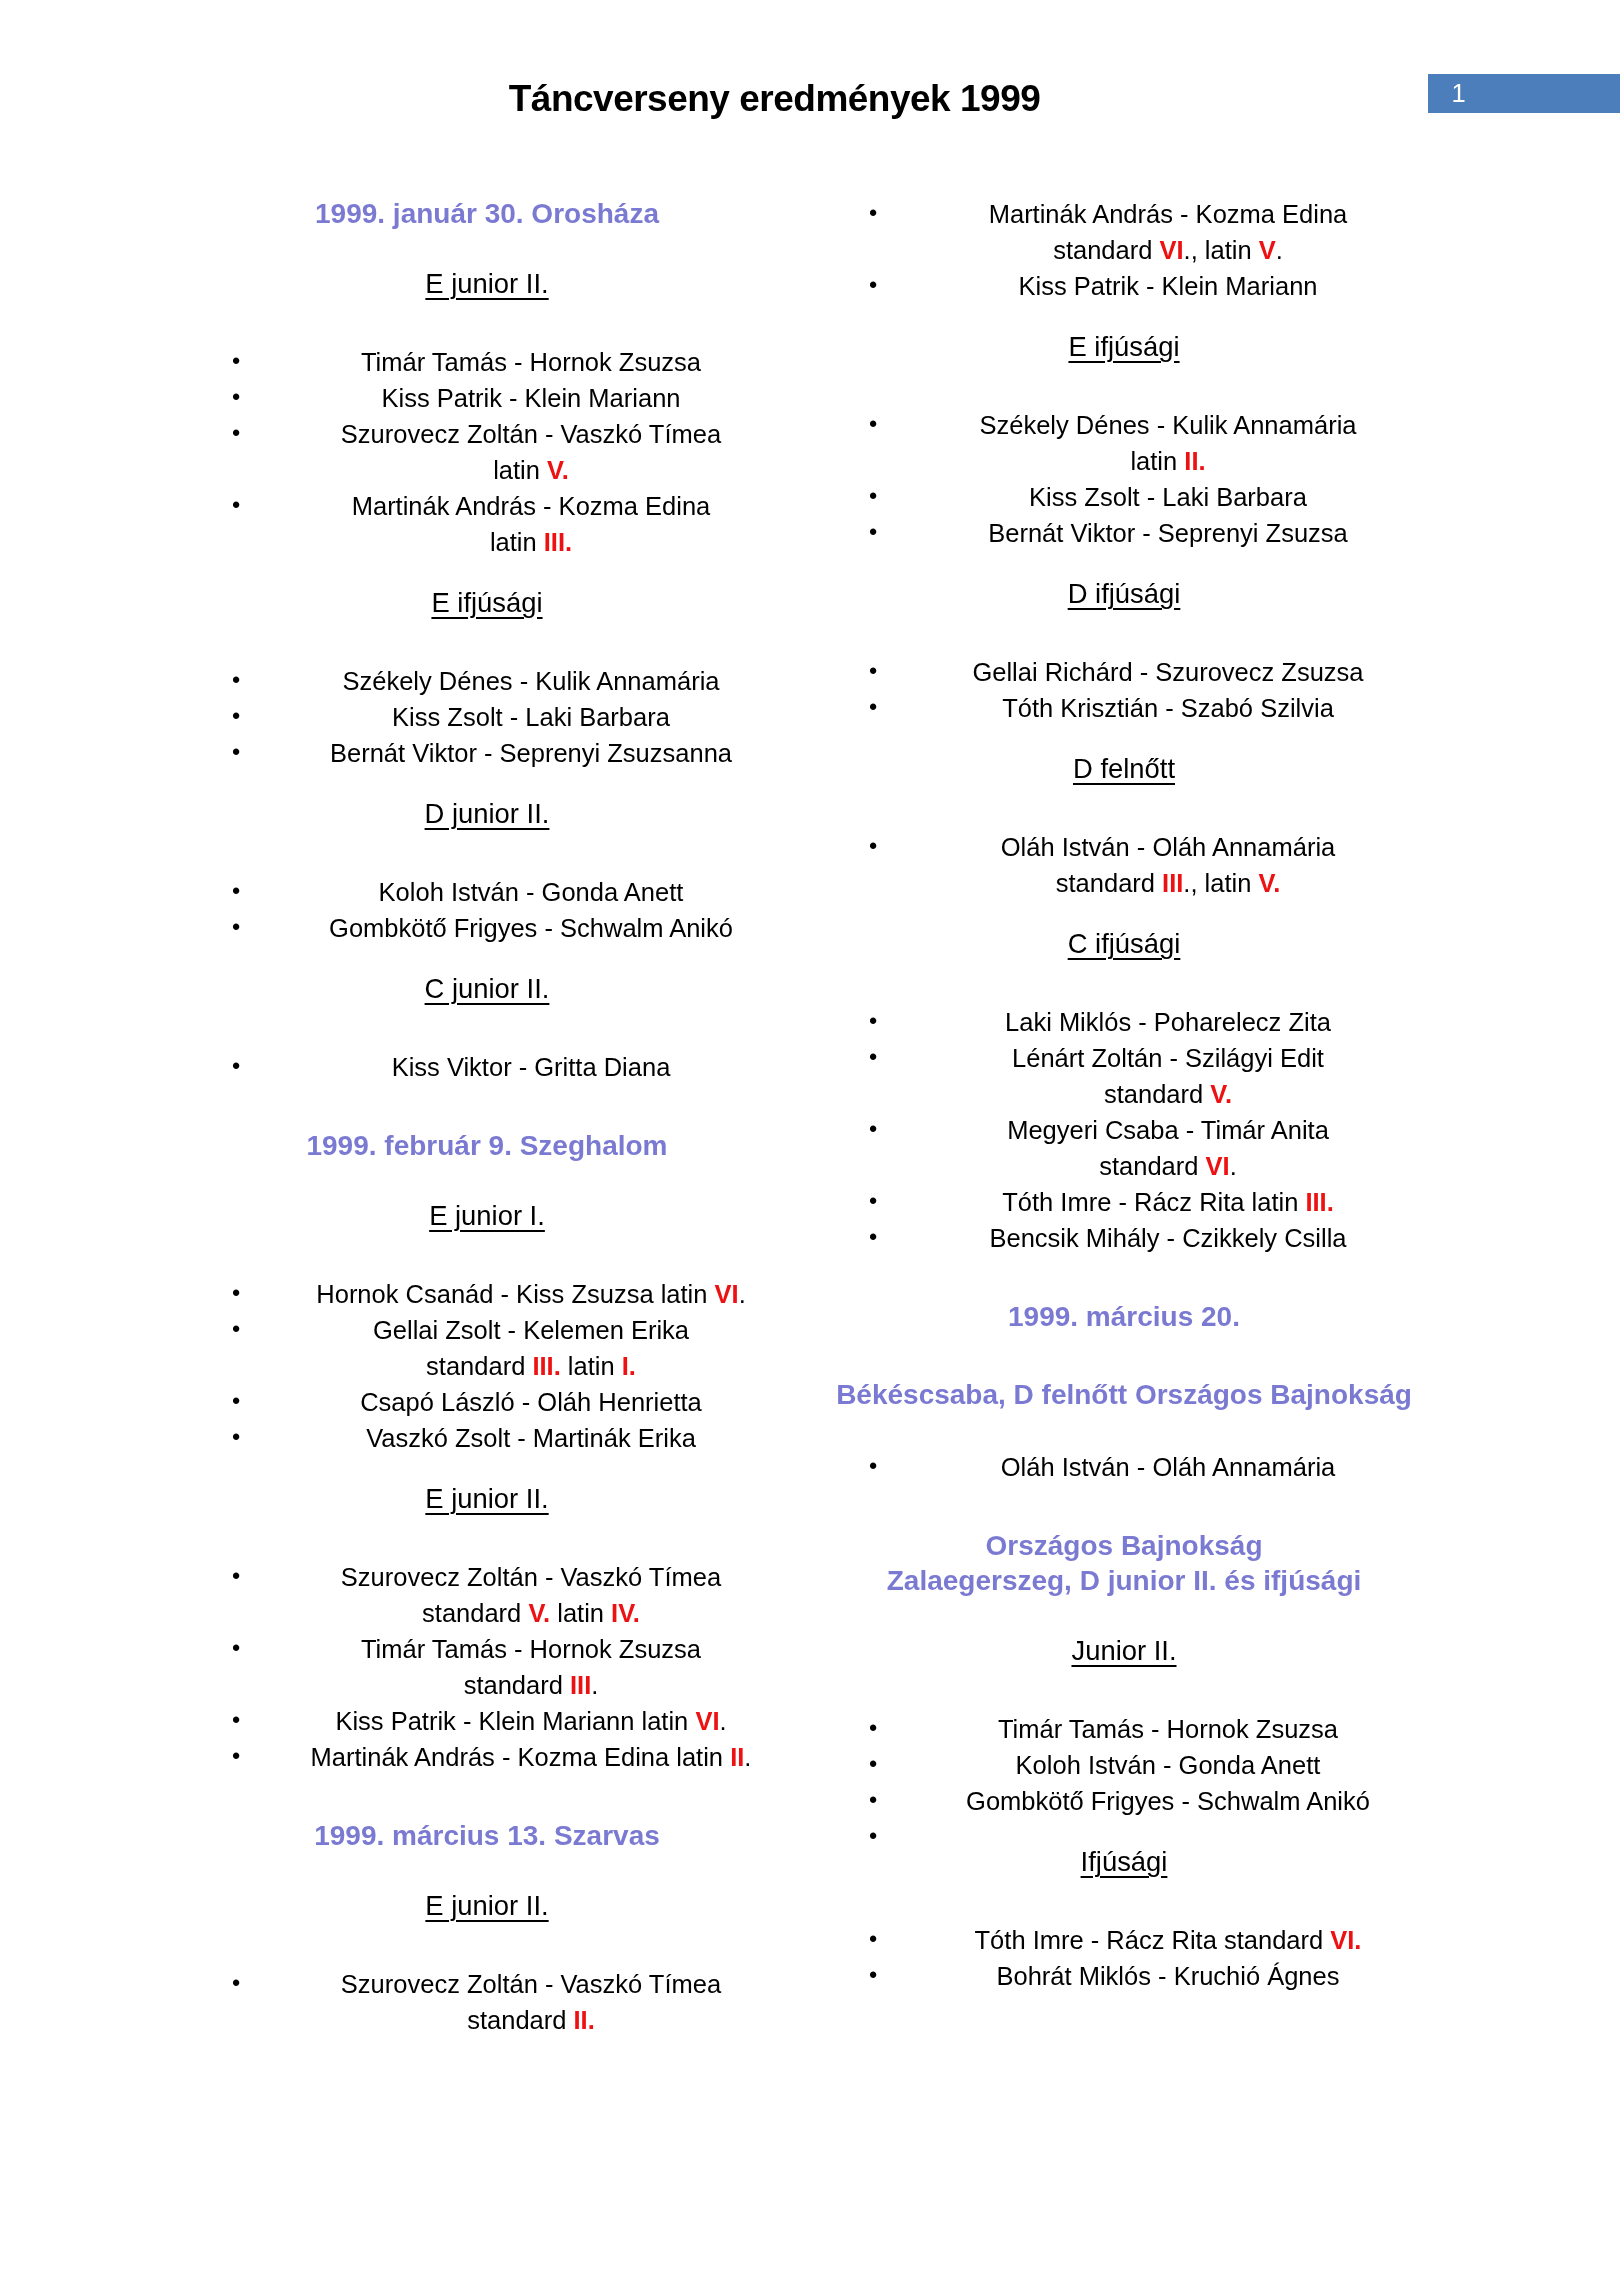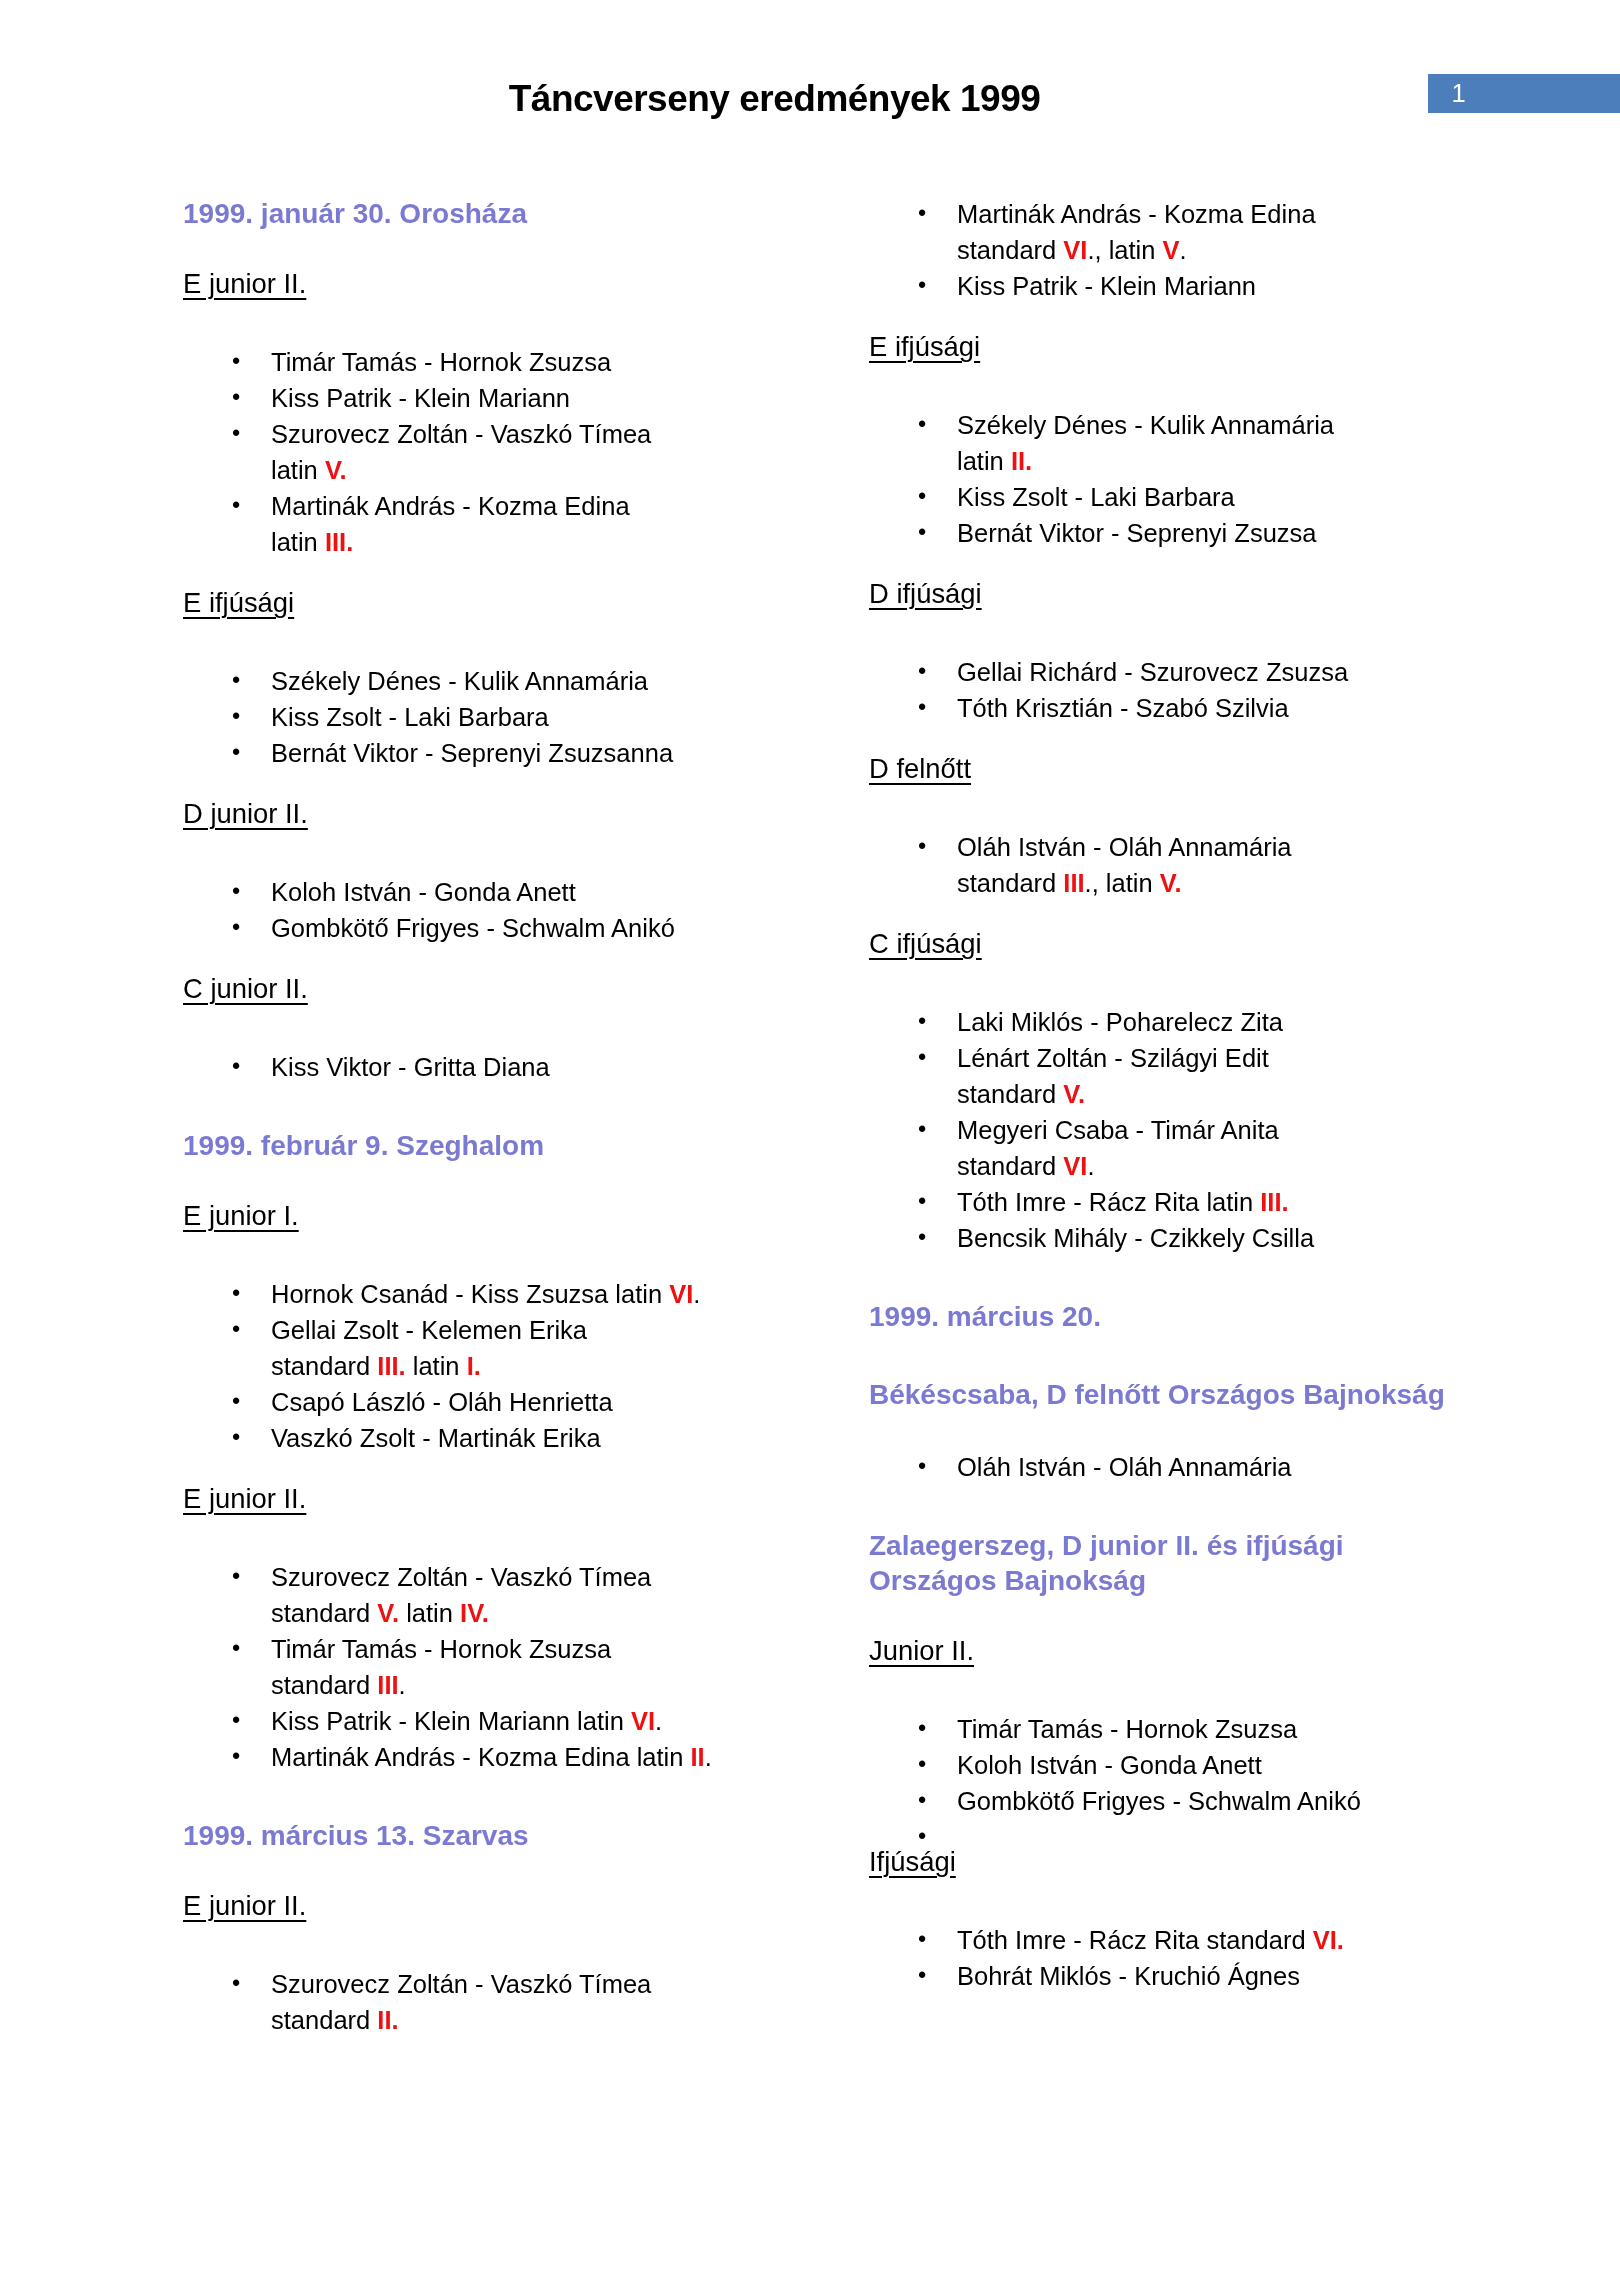--- a/index.html
+++ b/index.html
@@ -26,22 +26,23 @@
   }
   .page-number-box .num {
     color: #ffffff;
     font-size: 25.5px; line-height: 39px;
     padding-left: 23.5px;
     display: block;
   }
   .columns {
     position: absolute;
     top: 196px; left: 183px;
-    display: flex; gap: 78px;
+    display: flex; gap: 29px;
     align-items: flex-start;
+    text-align: center;
   }
   .col { width: 608px; }
   .col > :first-child { margin-top: 0; }
   .date-heading {
     color: #7B7AD2;
     font-weight: bold;
     font-size: 28px; line-height: 35px;
     margin: 43px 0 37px 0;
   }
   .section-heading {
@@ -355,22 +356,22 @@
       </div>
       <div class="list">
         <div class="li">
           <span class="bullet">•</span>
           <div class="txt">
             <div class="line"><span>Oláh István - Oláh Annamária</span></div>
           </div>
         </div>
       </div>
       <div class="date-heading">
+        <div>Országos Bajnokság</div>
         <div>Zalaegerszeg, D junior II. és ifjúsági</div>
-        <div>Országos Bajnokság</div>
       </div>
       <div class="section-heading">
         <div><span class="u">Junior II.</span></div>
       </div>
       <div class="list">
         <div class="li">
           <span class="bullet">•</span>
           <div class="txt">
             <div class="line"><span>Timár Tamás - Hornok Zsuzsa</span></div>
           </div>

